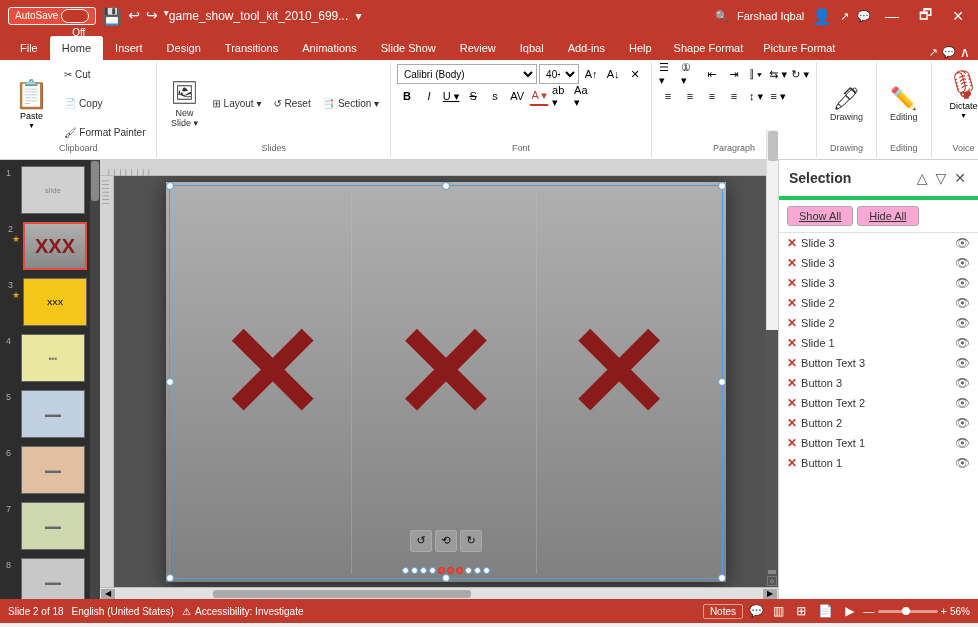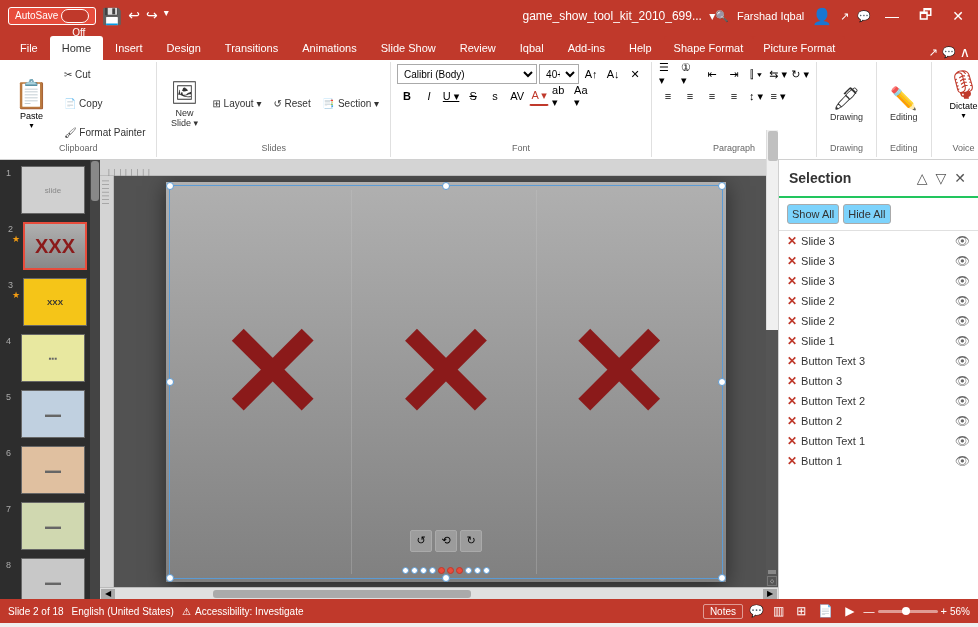--- a/index.html
+++ b/index.html
@@ -9,21 +9,21 @@
     .title-bar {
       height: 32px;
       background: #c0392b;
       display: flex;
       align-items: center;
       justify-content: space-between;
       padding: 0 8px;
       color: white;
     }
     .title-bar-left { display: flex; align-items: flex-start; gap: 6px; }
-    .title-bar-center { flex: 1; text-align: right; font-size: 12px; }
+    .title-bar-center { flex: 1; text-align: left; font-size: 12px; }
     .title-bar-right { display: flex; align-items: center; gap: 8px; }
     .autosave-badge {
       background: #e74c3c;
       border: 1px solid #fff;
       border-radius: 3px;
       padding: 1px 6px;
       font-size: 10px;
       display: flex; align-items: center; gap: 3px;
     }
     .autosave-toggle {
@@ -232,48 +232,49 @@
       background: white;
       border-left: 1px solid #d0d0d0;
       display: flex;
       flex-direction: column;
     }
     .selection-header {
       display: flex;
       align-items: center;
       justify-content: space-between;
       padding: 8px 10px;
-      border-bottom: 2px solid #22c55e;
+      border-bottom: 4px solid #22c55e;
     }
     .selection-title {
       font-size: 14px;
       font-weight: 600;
       color: #333;
     }
     .header-icons { display: flex; gap: 4px; align-items: center; }
     .header-icon-btn {
       cursor: pointer;
       padding: 2px;
       color: #555;
       font-size: 14px;
     }
     .selection-btns {
       display: flex;
       padding: 6px 8px;
       gap: 4px;
       border-bottom: 1px solid #e0e0e0;
     }
     .sel-btn {
-      padding: 3px 4px;
+      padding: 3px 11px;
       font-size: 11px;
       border: 1px solid #aaa;
       border-radius: 3px;
       cursor: pointer;
-      background: #7dd3fc;
+      background: #f9a8d4;
       color: #333;
+      text-decoration: underline;
     }
     .selection-list {
       flex: 1;
       overflow-y: auto;
     }
     .sel-item {
       display: flex;
       align-items: center;
       padding: 3px 8px;
       cursor: pointer;

